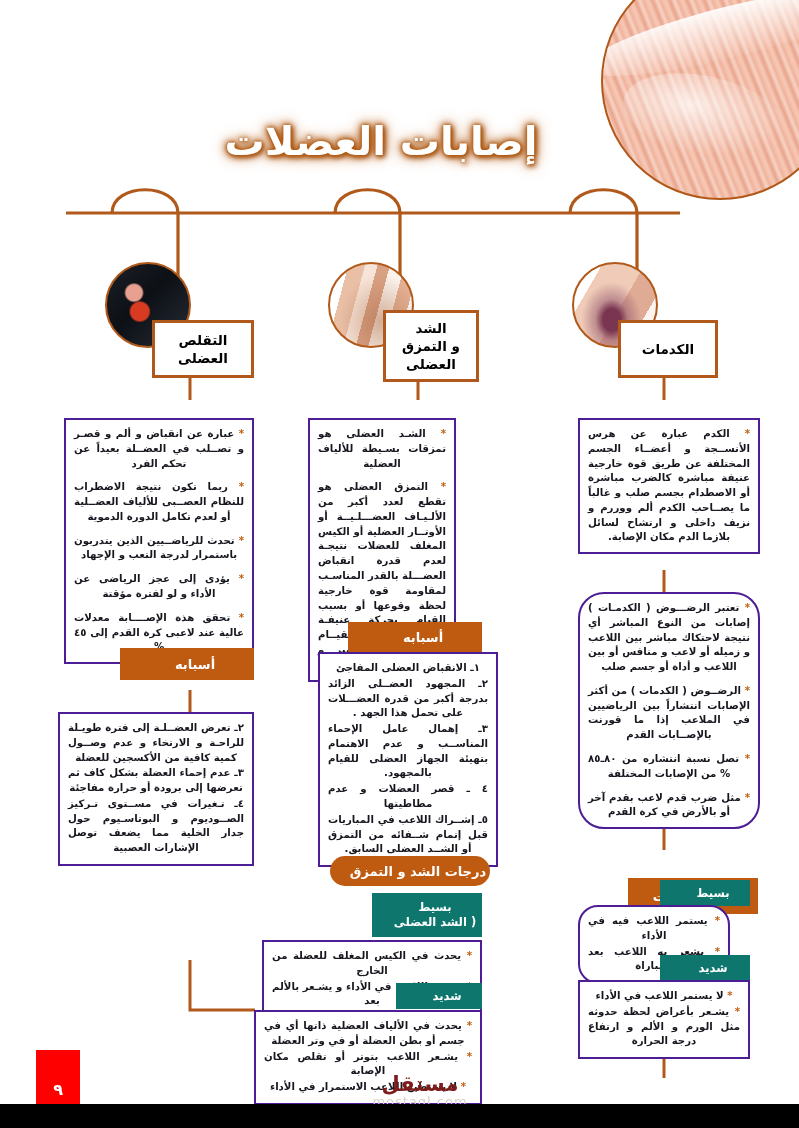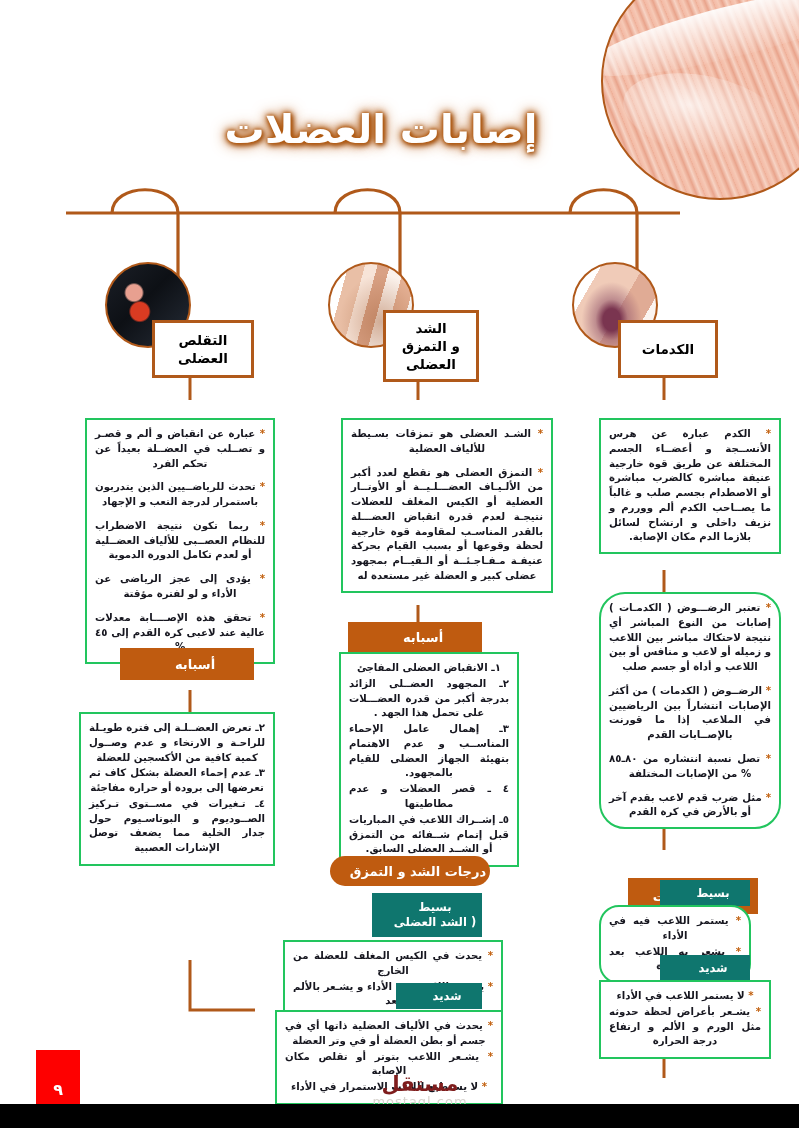--- a/index.html
+++ b/index.html
@@ -96,26 +96,25 @@
     text-align: center;
     line-height: 1.35;
     font-size: 13.5px;
     padding: 4px 6px;
     white-space: pre-line;
   }
 
   
   .tbox {
     position: absolute;
-    border: 2px solid #22c55e;
+    border: 2px solid #4c1d95;
     background: #ffffff;
     padding: 7px 8px;
     text-align: justify;
     text-align-last: center;
-    margin-left: 21px;
   }
   .tbox p {
     font-size: 10.2px;
     line-height: 1.45;
     color: #16161f;
     font-weight: bold;
     margin-bottom: 9px;
   }
   .tbox p:last-child { margin-bottom: 0; }
   .tbox p.tight { margin-bottom: 1px; }
@@ -170,21 +169,21 @@
     font-size: 21px;
     font-weight: bold;
     color: #7f1d1d;
     letter-spacing: 2px;
     margin-bottom: -2px;
   }
 
   
   .title {
     position: absolute;
-    left: 196px; top: 106px;
+    left: 196px; top: 118px;
     width: 370px;
     text-align: center;
     font-size: 40px;
     font-weight: bold;
     color: #ffffff;
     text-shadow:
       0 0 3px #b25a10, 0 0 6px #b25a10, 0 0 10px #a9540f,
       0 0 16px #b96017, 2px 2px 5px #8d4208;
   }
 </style>
@@ -238,35 +237,35 @@
   <div class="node-circle img-strain" style="left:328px; top:262px;"></div>
   <div class="node-label" style="left:383px; top:310px; width:96px; height:72px;">الشد
 و التمزق
 العضلى</div>
 
   <div class="node-circle img-bruise" style="left:572px; top:262px;"></div>
   <div class="node-label" style="left:618px; top:320px; width:100px; height:58px;">الكدمات</div>
 
   <div class="tbox" style="left:64px; top:418px; width:190px;">
     <p><span class="ast">*</span> <span>عبارة عن انقباض و ألم و قصـر و تصــلب في العضــلة بعيداً عن تحكم الفرد</span></p>
+    <p><span class="ast">*</span> <span>ربما تكون نتيجة الاضطراب للنظام العصــبى للألياف العضــلية أو لعدم تكامل الدورة الدموية</span></p>
     <p><span class="ast">*</span> <span>تحدث للرياضــيين الذين يتدربون باستمرار لدرجة التعب و الإجهاد</span></p>
-    <p><span class="ast">*</span> <span>ربما تكون نتيجة الاضطراب للنظام العصــبى للألياف العضــلية أو لعدم تكامل الدورة الدموية</span></p>
     <p><span class="ast">*</span> <span>يؤدى إلى عجز الرياضى عن الأداء و لو لفترة مؤقتة</span></p>
     <p><span class="ast">*</span> <span>تحقق هذة الإصــــابة معدلات عالية عند لاعبى كرة القدم إلى ٤٥ %</span></p>
   </div>
 
   <div class="bar" style="left:120px; top:648px; width:134px; height:32px;">أسبابه</div>
 
   <div class="tbox" style="left:58px; top:712px; width:196px;">
     <p class="tight">٢ـ تعرض العضــلـة إلى فترة طويـلة للراحـة و الارتخاء و عدم وصــول كمية كافية من الأكسجين للعضلة</p>
     <p class="tight">٣ـ عدم إحماء العضلة بشكل كاف ثم تعرضها إلى برودة أو حرارة مفاجئة</p>
     <p class="tight">٤ـ تـغيرات في مســتوى تـركيز الصــوديوم و البوتاسـيوم حول جدار الخلية مما يضعف توصل الإشارات العصبية</p>
   </div>
 
-  <div class="tbox" style="left:320px; top:418px; width:212px;">
+  <div class="tbox" style="left:308px; top:418px; width:148px;">
     <p><span class="ast">*</span> <span>الشـد العضلى هو تمزقات بسـيطة للألياف العضلية</span></p>
     <p><span class="ast">*</span> <span>التمزق العضلى هو تقطع لعدد أكبر من الألـيـاف العضـــلـيــة أو الأوتــار العضلية أو الكيس المغلف للعضلات نتيجـة لعدم قدرة انقباض العضـــلة بالقدر المناسـب لمقاومة قوة خارجية لحظة وقوعها أو بسبب القيام بحركة عنيفـة مـفـاجـئــة أو الـقيــام بمجهود عضلى كبير و العضلة غير مستعدة له</span></p>
   </div>
 
   <div class="bar" style="left:348px; top:622px; width:134px; height:30px;">أسبابه</div>
 
   <div class="tbox" style="left:318px; top:652px; width:180px;">
     <p class="tight">١ـ الانقباض العضلى المفاجئ</p>
     <p class="tight">٢ـ المجهود العضــلى الزائد بدرجة أكبر من قدرة العضـــلات على تحمل هذا الجهد .</p>
     <p class="tight">٣ـ إهمال عامل الإحماء المناســب و عدم الاهتمام بتهيئة الجهاز العضلى للقيام بالمجهود.</p>

